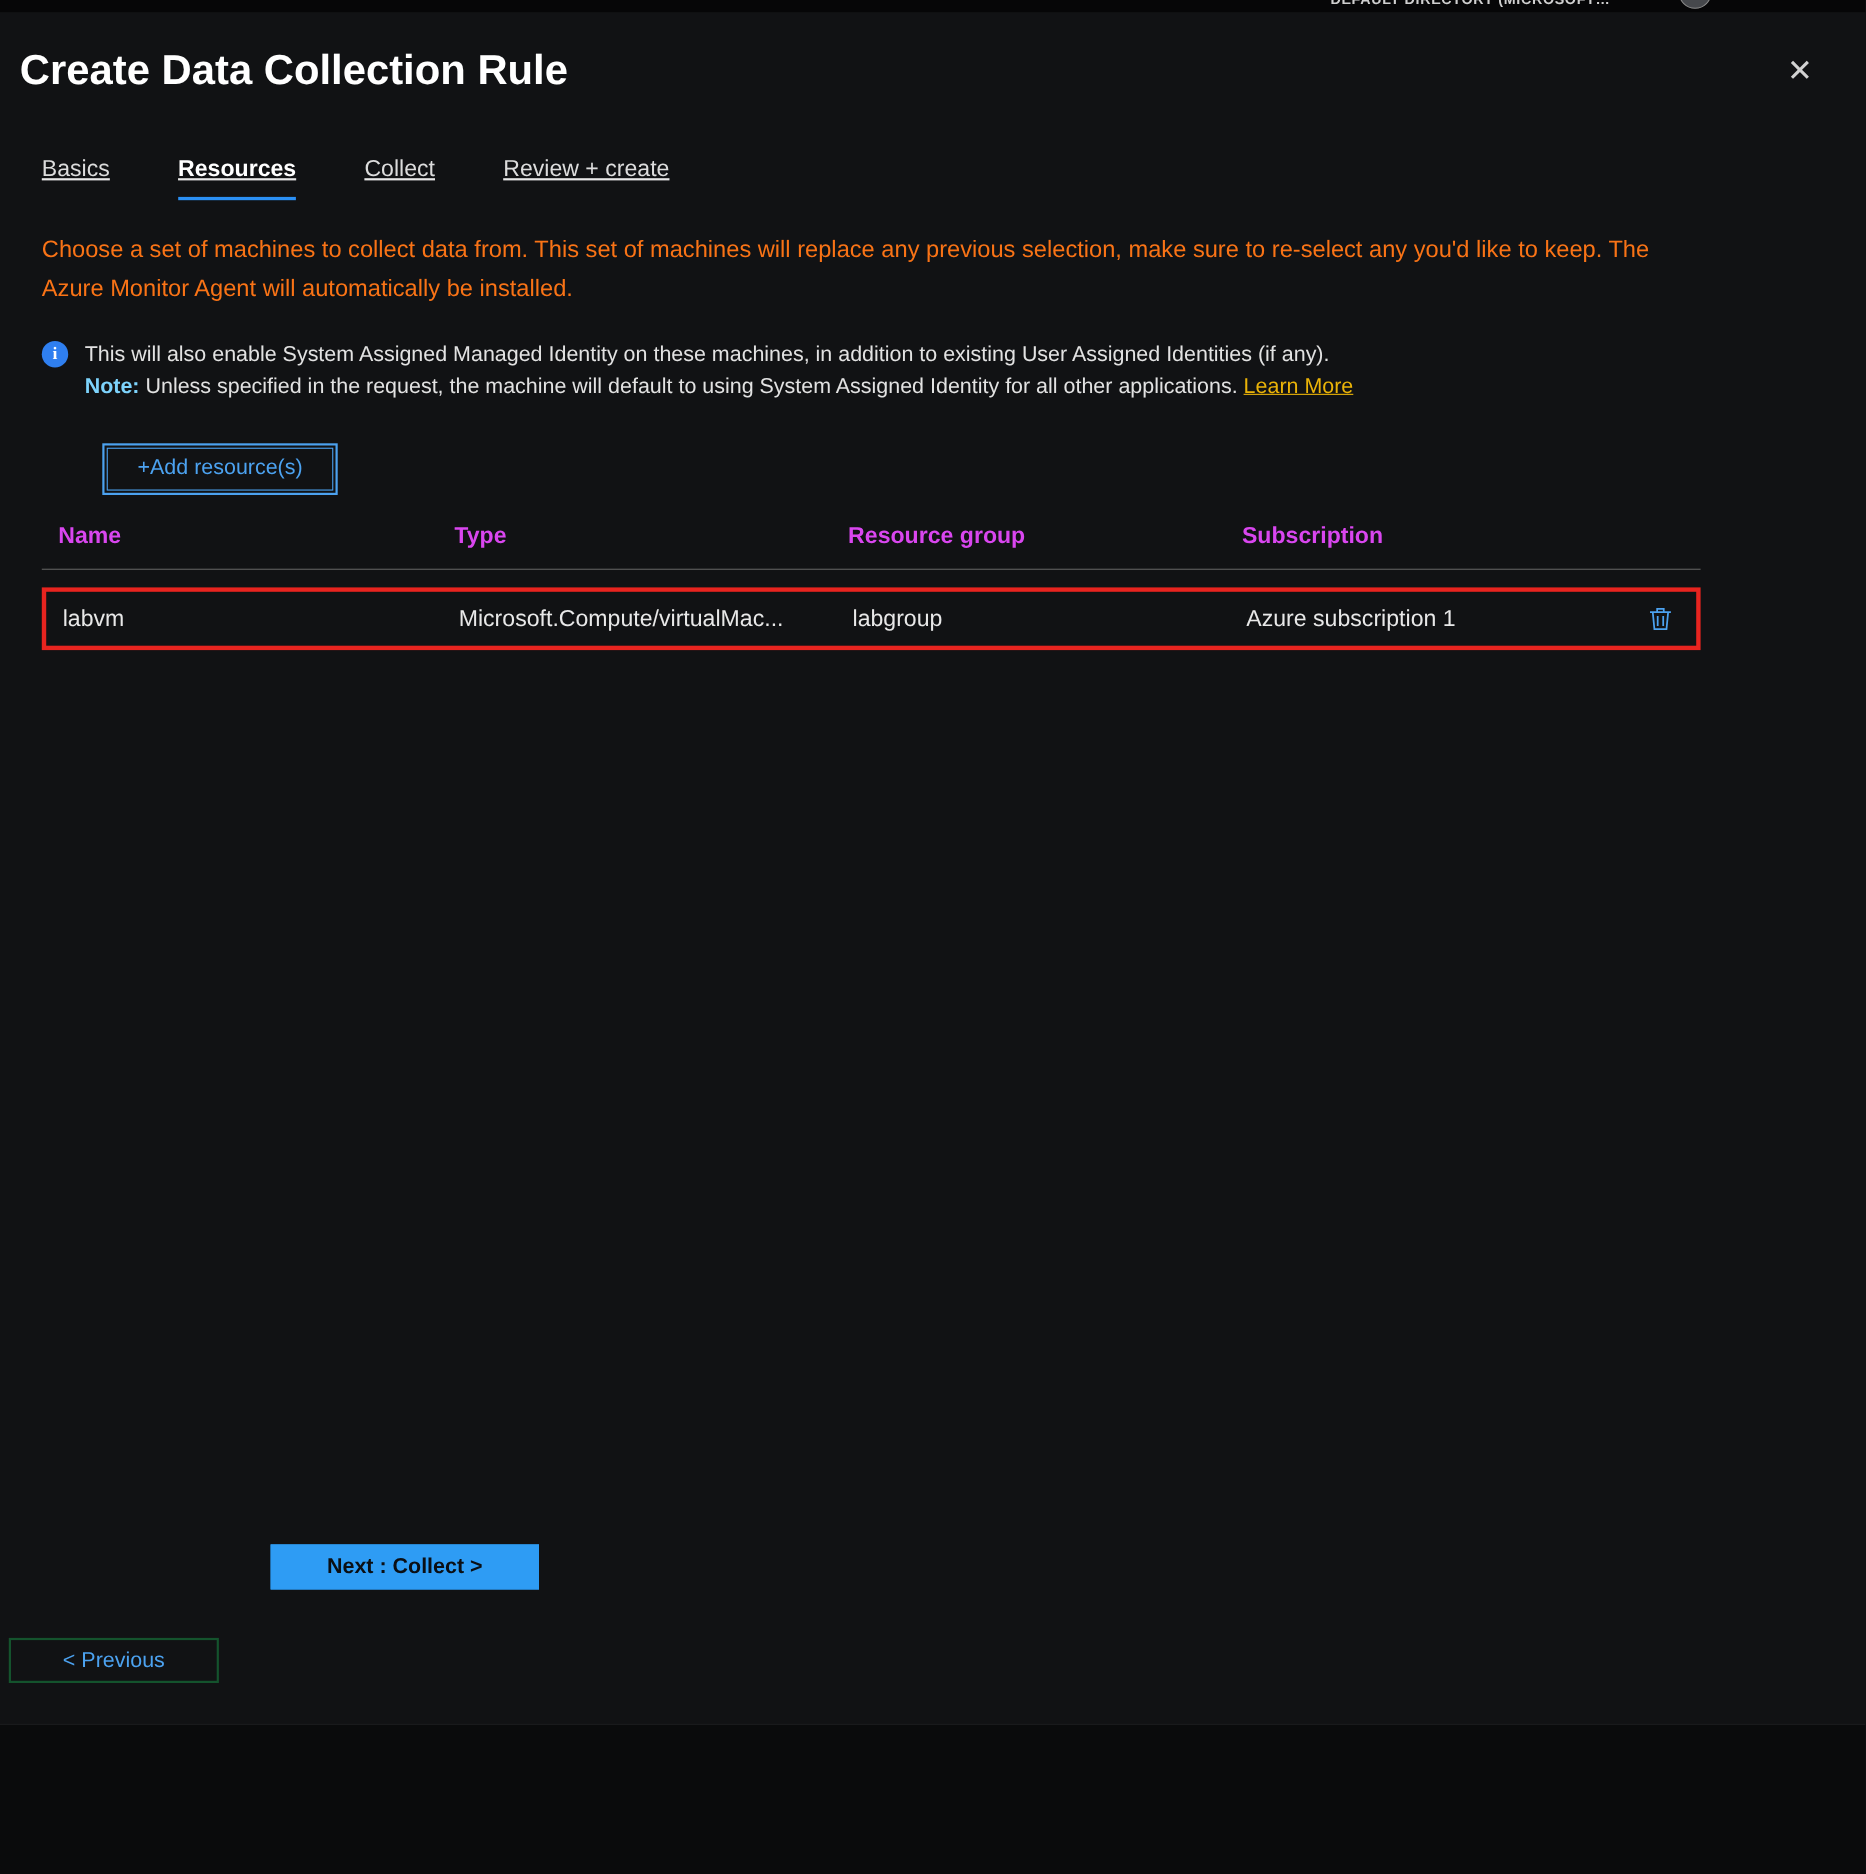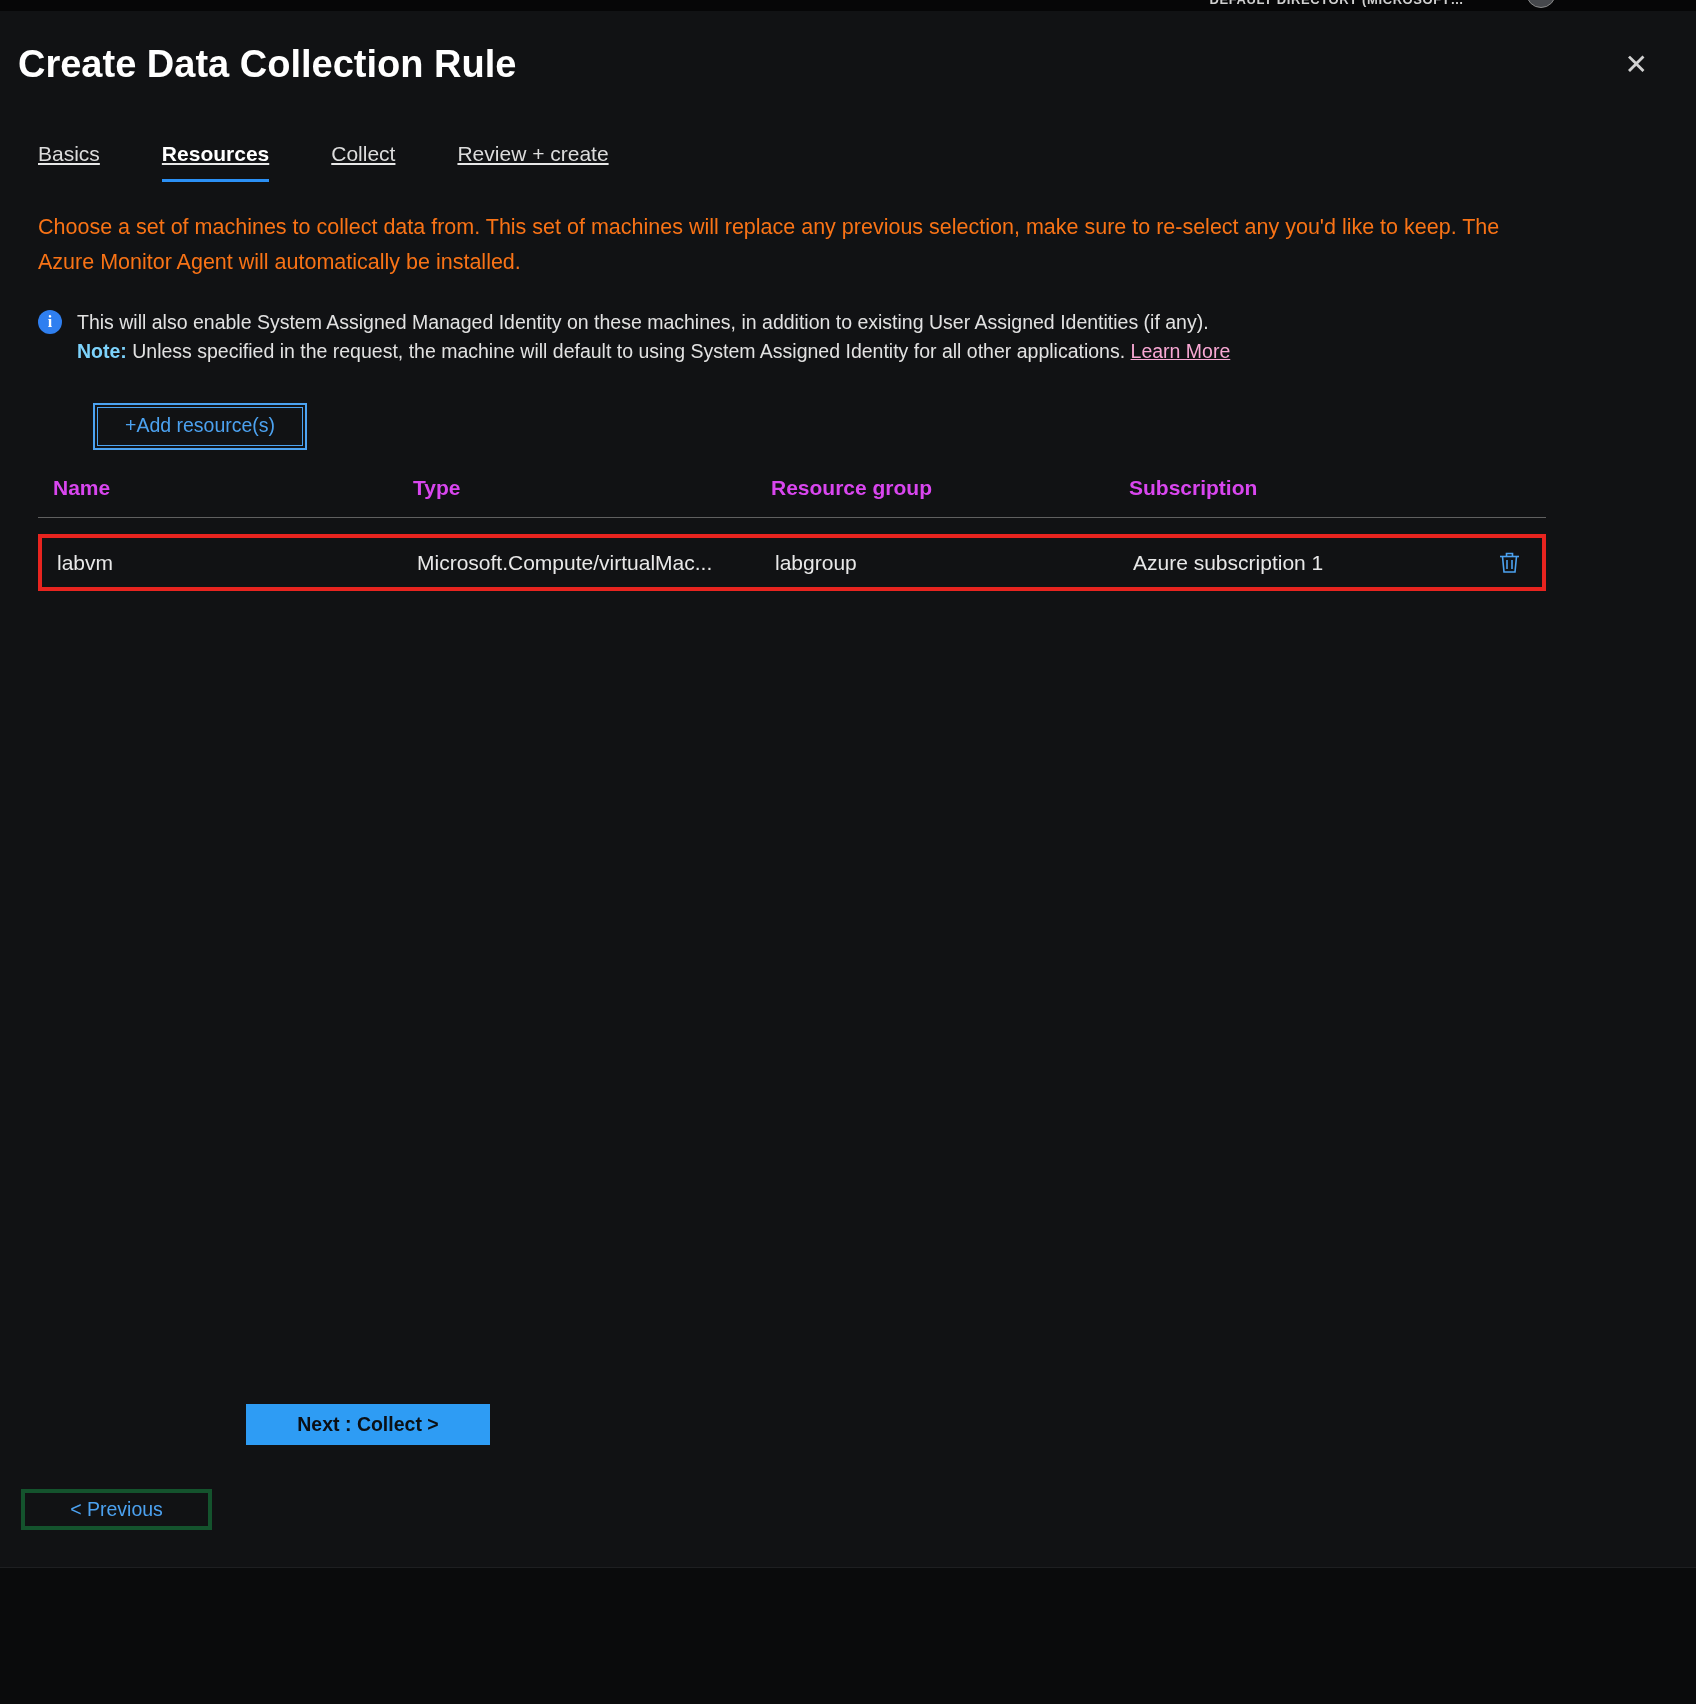--- a/index.html
+++ b/index.html
@@ -49,21 +49,21 @@
     display:flex;gap:15px;margin:28px 38px 0 38px;
     font-size:19.5px;line-height:1.48;color:#e2e2e2;
   }
   .info-icon{
     flex:0 0 auto;width:24px;height:24px;margin-top:2px;border-radius:50%;
     background:#2f7ff0;color:#ffffff;
     display:flex;align-items:center;justify-content:center;
     font-size:16px;font-weight:700;font-family:"Liberation Serif",serif;
   }
   .info b{color:#7dd3fc;}
-  .learn-more{color:#f9a8d4;text-decoration:underline;cursor:pointer;}
+  .learn-more{color:#eab308;text-decoration:underline;cursor:pointer;}
 
   
   .add-btn{
     display:inline-block;margin:42px 0 0 97px;
     background:transparent;color:#4ca2f0;
     font-size:19.5px;font-family:inherit;
     padding:6px 27px 8px 27px;
     border:1px solid #4ca2f0;
     outline:2px solid #4ca2f0;outline-offset:2px;
     cursor:pointer;
@@ -87,22 +87,22 @@
   }
   .cell{white-space:nowrap;overflow:hidden;text-overflow:ellipsis;padding-right:18px;}
   .delete-btn{background:none;border:none;cursor:pointer;padding:2px;justify-self:center;line-height:0;}
 
   
   .footer-btn{
     position:absolute;height:41px;box-sizing:border-box;
     font-size:19.5px;font-family:inherit;cursor:pointer;
   }
   .btn-prev{
-    top:1489px;left:21px;width:191px;
-    background:transparent;border:4px solid #14532d;color:#4ca2f0;
+    top:1489px;left:8px;width:191px;
+    background:transparent;border:2px solid #14532d;color:#4ca2f0;
   }
   .btn-next{
     top:1404px;left:246px;width:244px;
     background:#2e9cf4;border:1px solid #2e9cf4;color:#0b0f14;font-weight:700;
   }
 
   .bottom-strip{
     position:absolute;left:0;top:1567px;width:1696px;height:137px;
     background:#0a0b0c;border-top:1px solid #1e1f21;box-sizing:border-box;
   }

